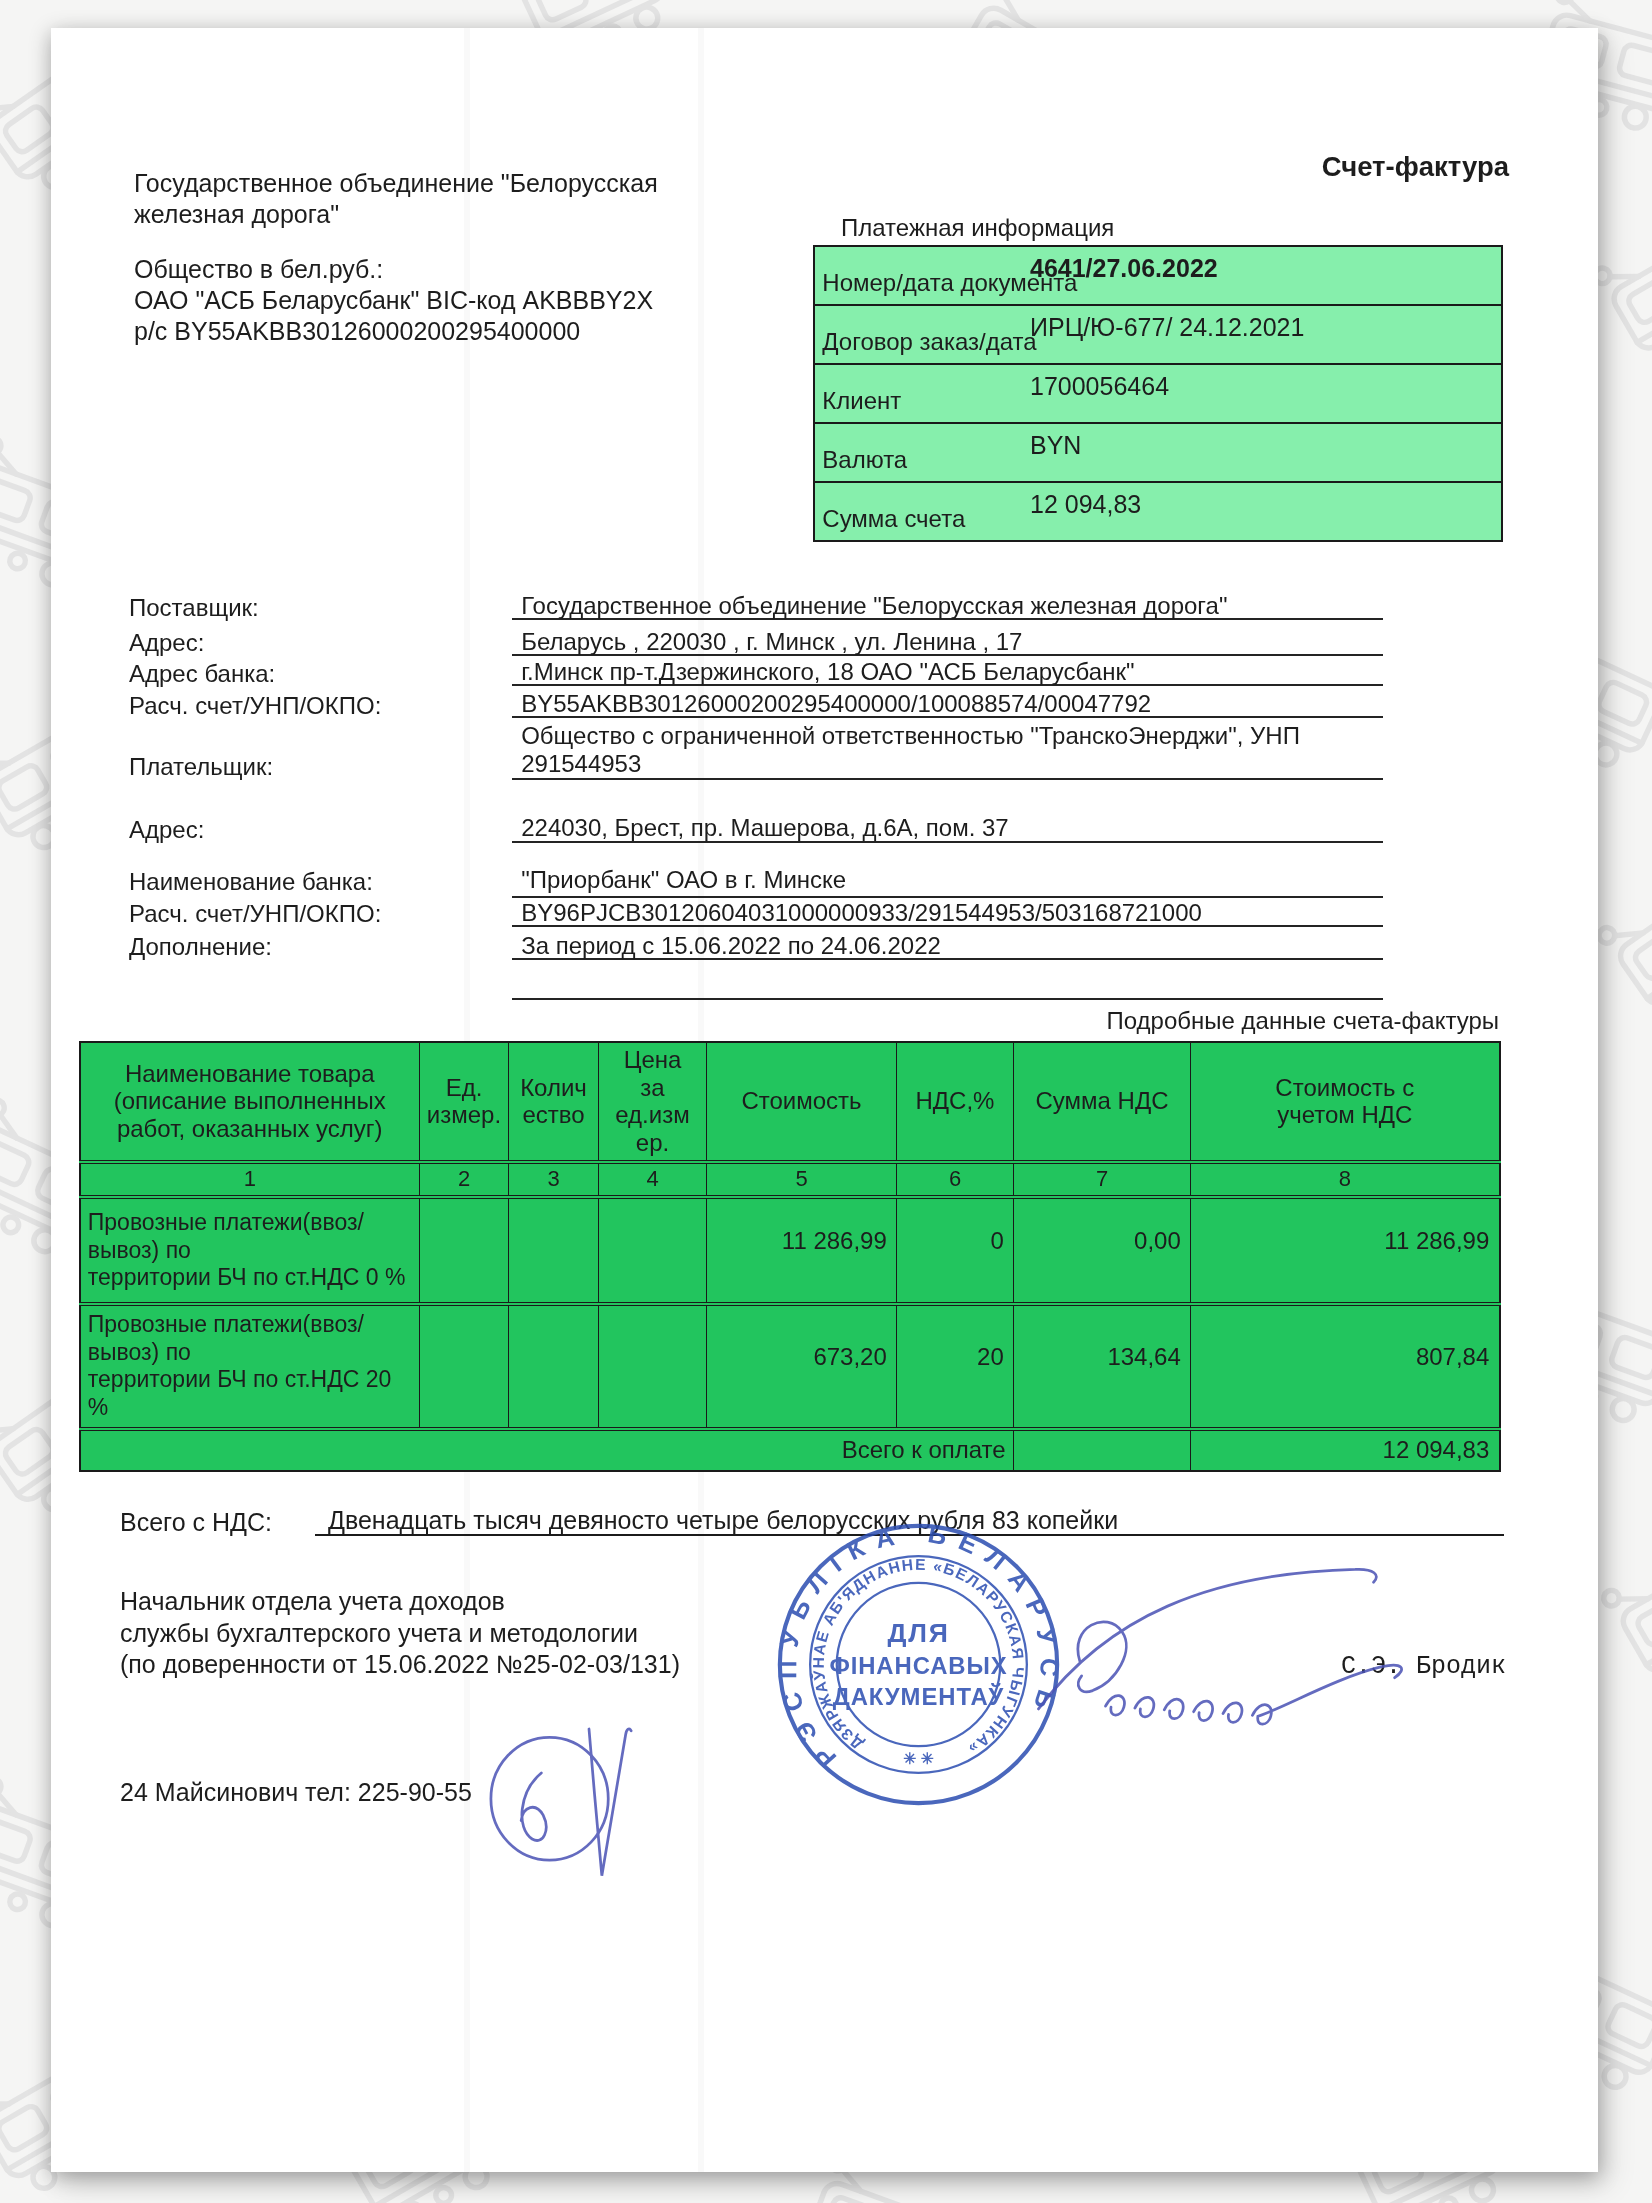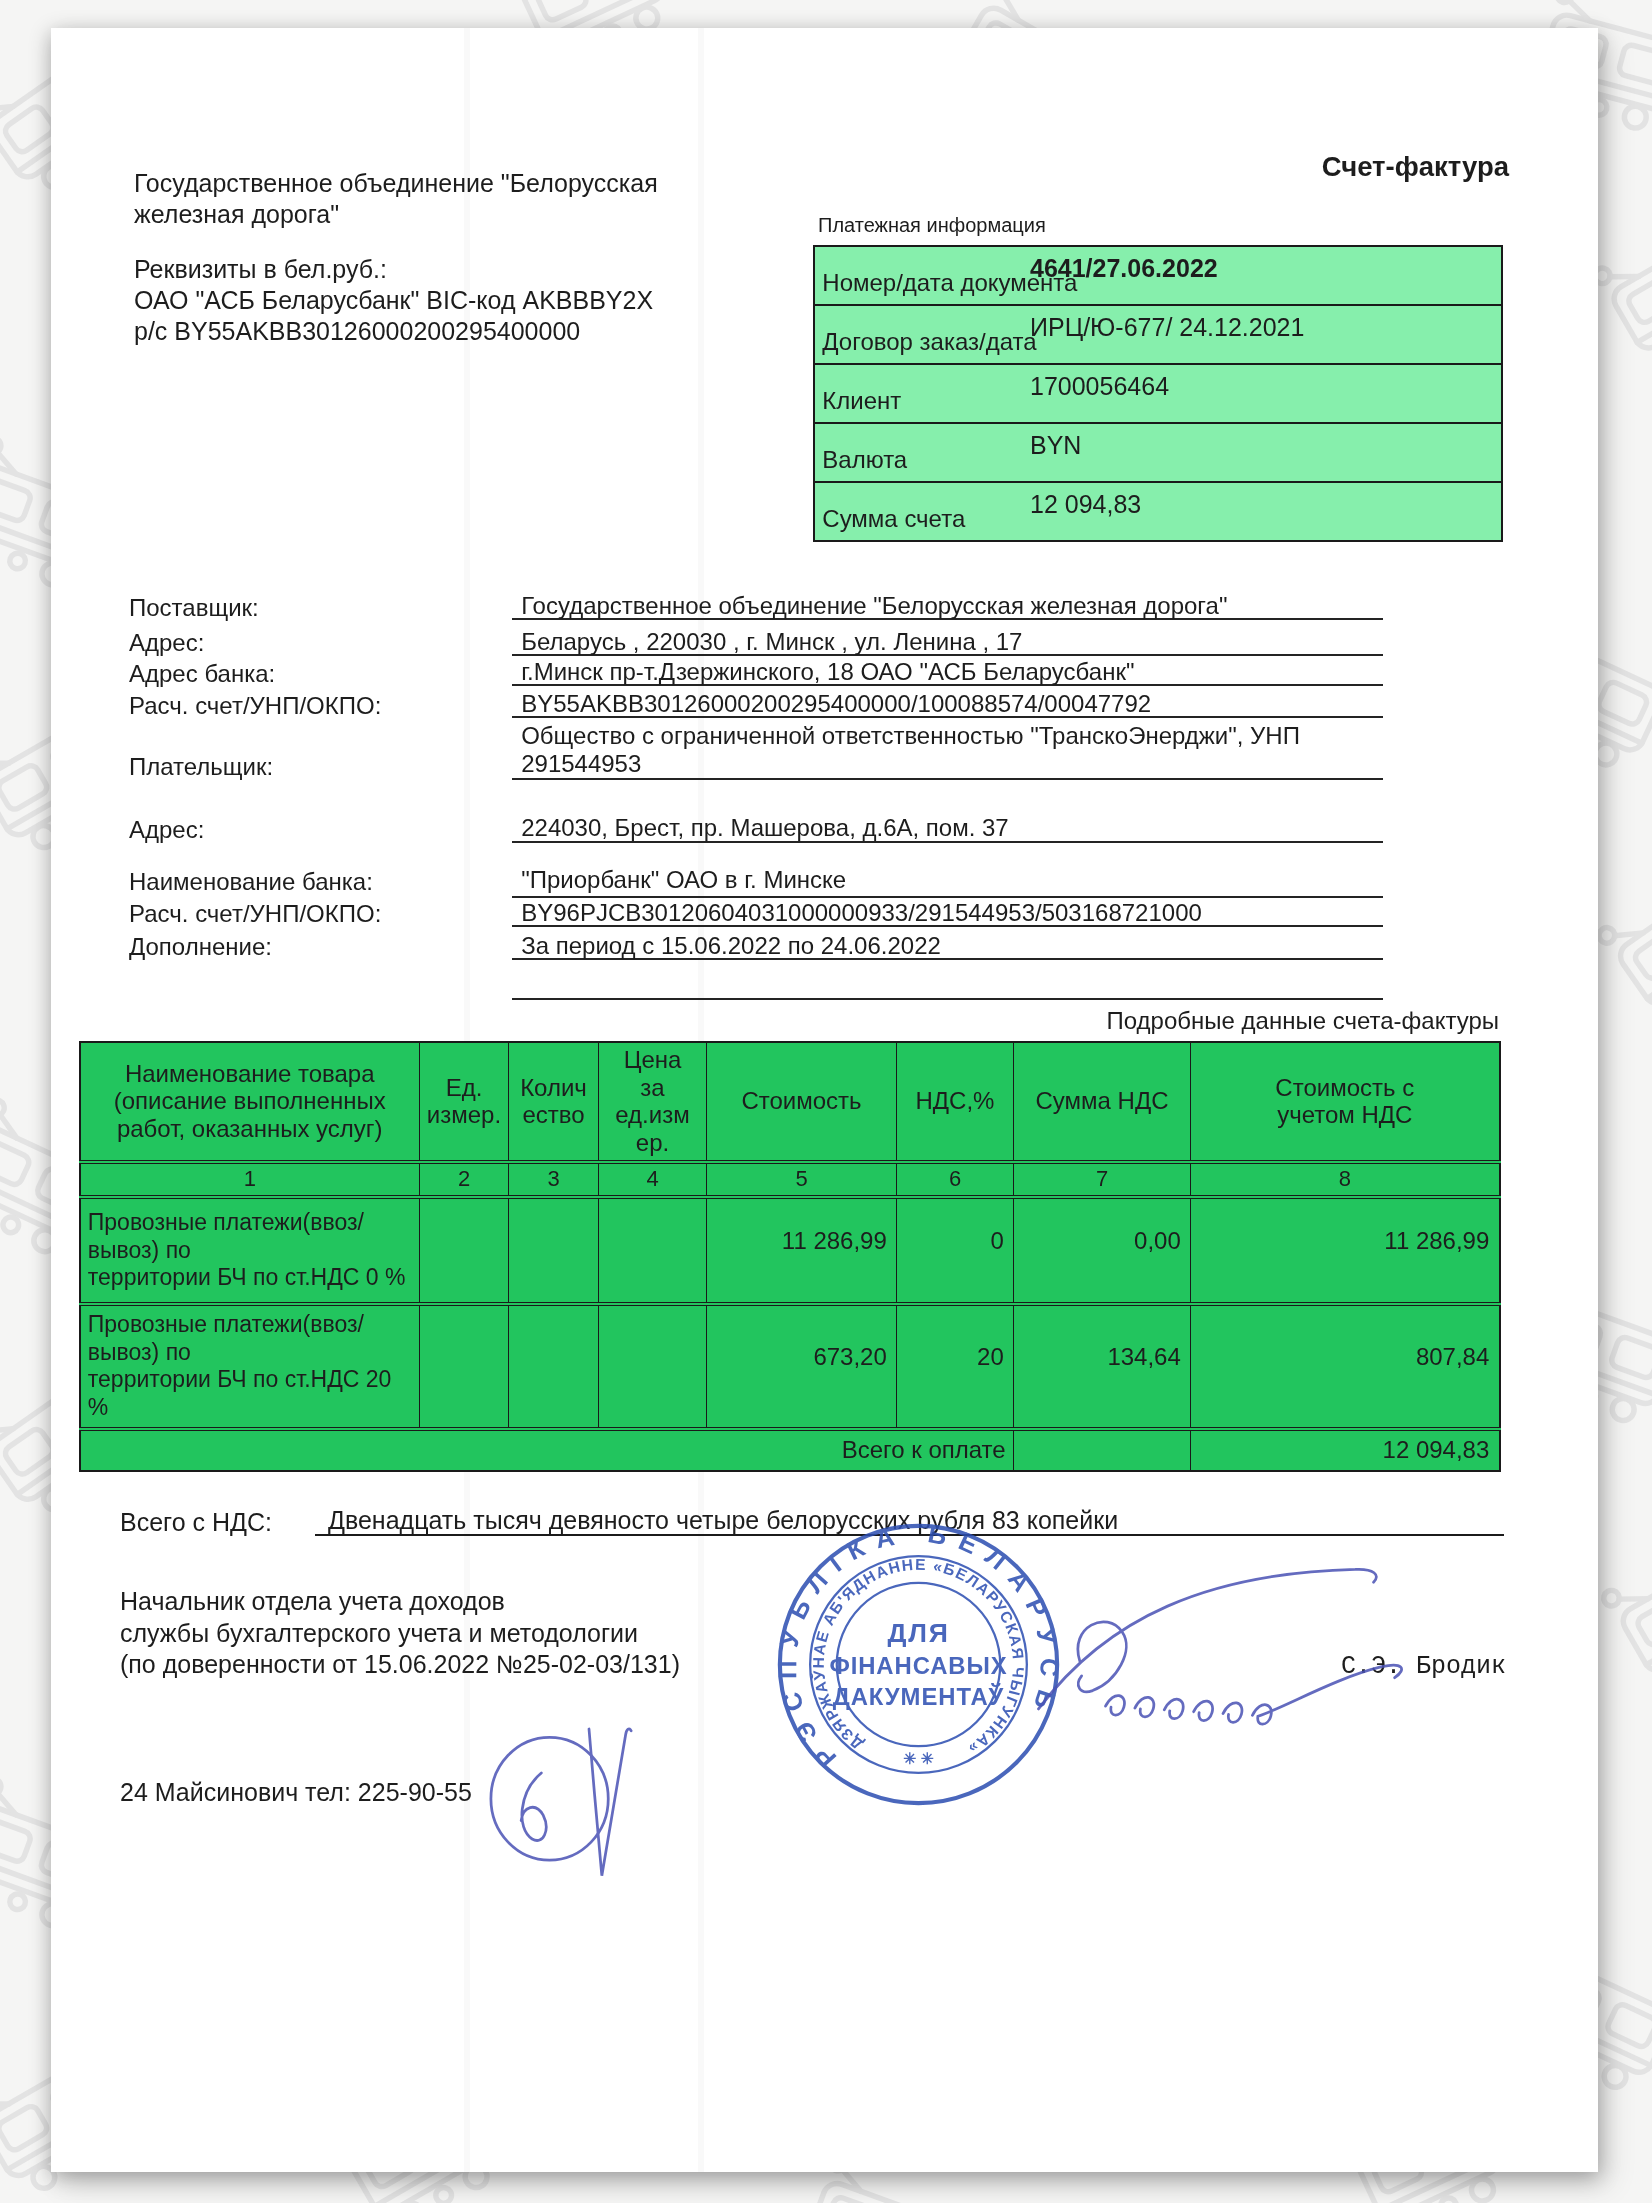--- a/index.html
+++ b/index.html
@@ -10,21 +10,21 @@
   .page{position:absolute;left:51px;top:27.5px;width:1547px;height:2144px;background:#ffffff;
     box-shadow:0 4.6px 20px rgba(0,0,0,0.30), 11px 13px 27.5px rgba(0,0,0,0.12);z-index:1;}
   .abs{position:absolute;}
   .streak{position:absolute;top:0;height:100%;width:5.5px;background:rgba(110,110,110,0.045);}
   
   .org-name{left:83px;top:140px;font-size:25px;line-height:31px;white-space:pre-line;}
   .req-l1{left:83px;top:227px;font-size:25px;}
   .req-l2{left:83px;top:258px;font-size:25px;}
   .req-l3{left:83px;top:289px;font-size:25px;}
   .doc-title{right:89px;top:123px;font-size:27.5px;font-weight:bold;}
-  .pay-title{left:767px;top:186px;font-size:20px;}
+  .pay-title{left:790px;top:186px;font-size:24px;}
   
   .pay-table{left:762px;top:217px;width:686px;border:2.8px solid #1a1a1a;background:#86efac;}
   .pay-row{position:relative;height:57px;}
   .pay-row + .pay-row{border-top:2.3px solid #1a1a1a;}
   .pay-label{position:absolute;left:7.3px;bottom:6.4px;font-size:24px;}
   .pay-value{position:absolute;left:207px;top:7.3px;font-size:25px;margin-left:8px;}
   .pay-value.bold{font-weight:bold;}
   
   .plabel{left:78px;font-size:24px;}
   .pvalue{left:461px;width:871px;font-size:24px;padding-left:9.2px;box-sizing:border-box;
@@ -97,21 +97,21 @@
     <use href="#trainIcon" transform="translate(900,2340) rotate(20) scale(1.7)"></use>
     <use href="#trainIcon" transform="translate(1450,2330) rotate(-25) scale(1.7)"></use>
   </svg>
 
   <div class="page">
     <div class="streak" style="left:413px"></div>
     <div class="streak" style="left:647px"></div>
 
     <div class="abs org-name">Государственное объединение "Белорусская
 железная дорога"</div>
-    <div class="abs req-l1">Реквизиты в бел.руб.:</div>
+    <div class="abs req-l1">Общество в бел.руб.:</div>
     <div class="abs req-l2">ОАО "АСБ Беларусбанк" BIC-код AKBBBY2X</div>
     <div class="abs req-l3">р/с BY55AKBB30126000200295400000</div>
     <div class="abs doc-title">Счет-фактура</div>
 
     <div class="abs pay-title">Платежная информация</div>
     <div class="abs pay-table">
       <div class="pay-row">
         <span class="pay-label">Номер/дата документа</span>
         <span class="pay-value bold">4641/27.06.2022</span>
       </div>

